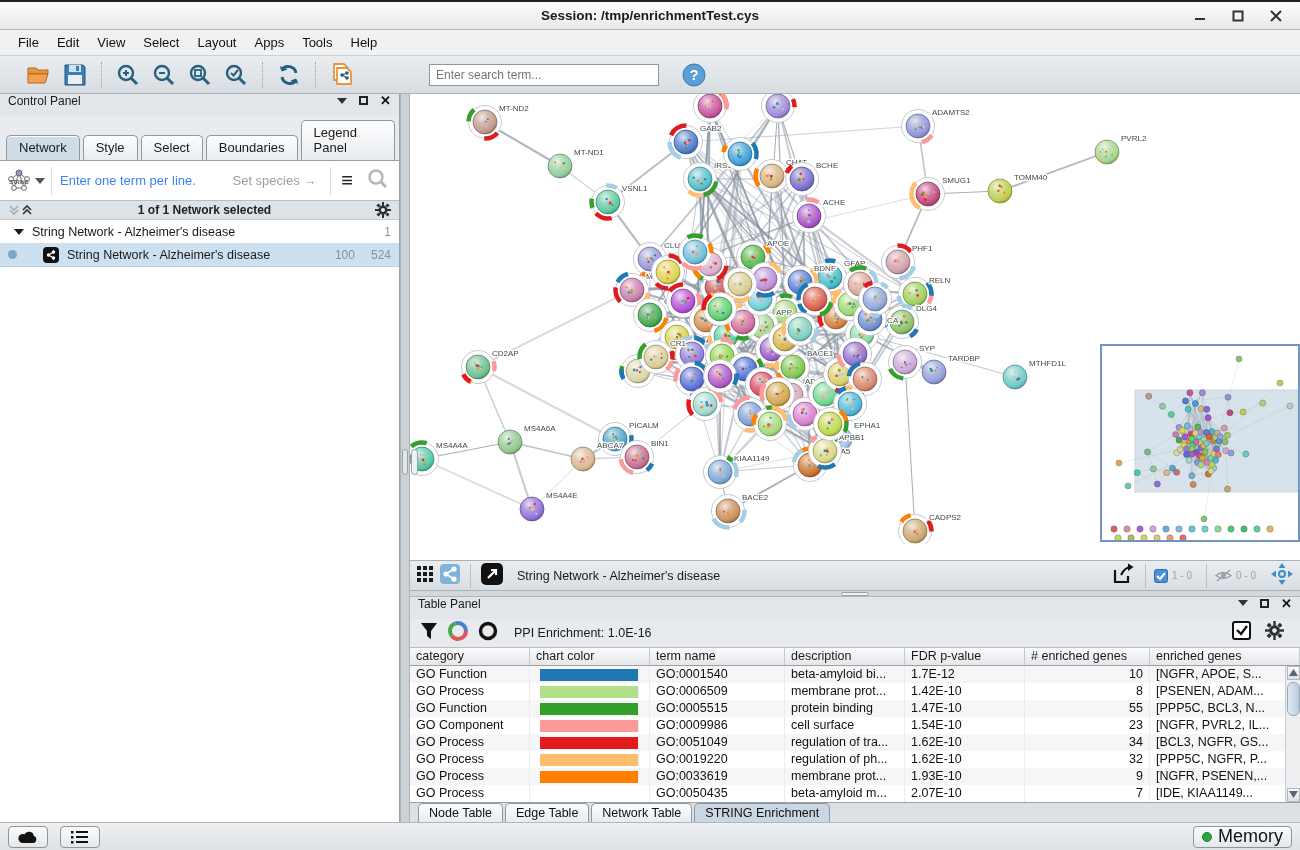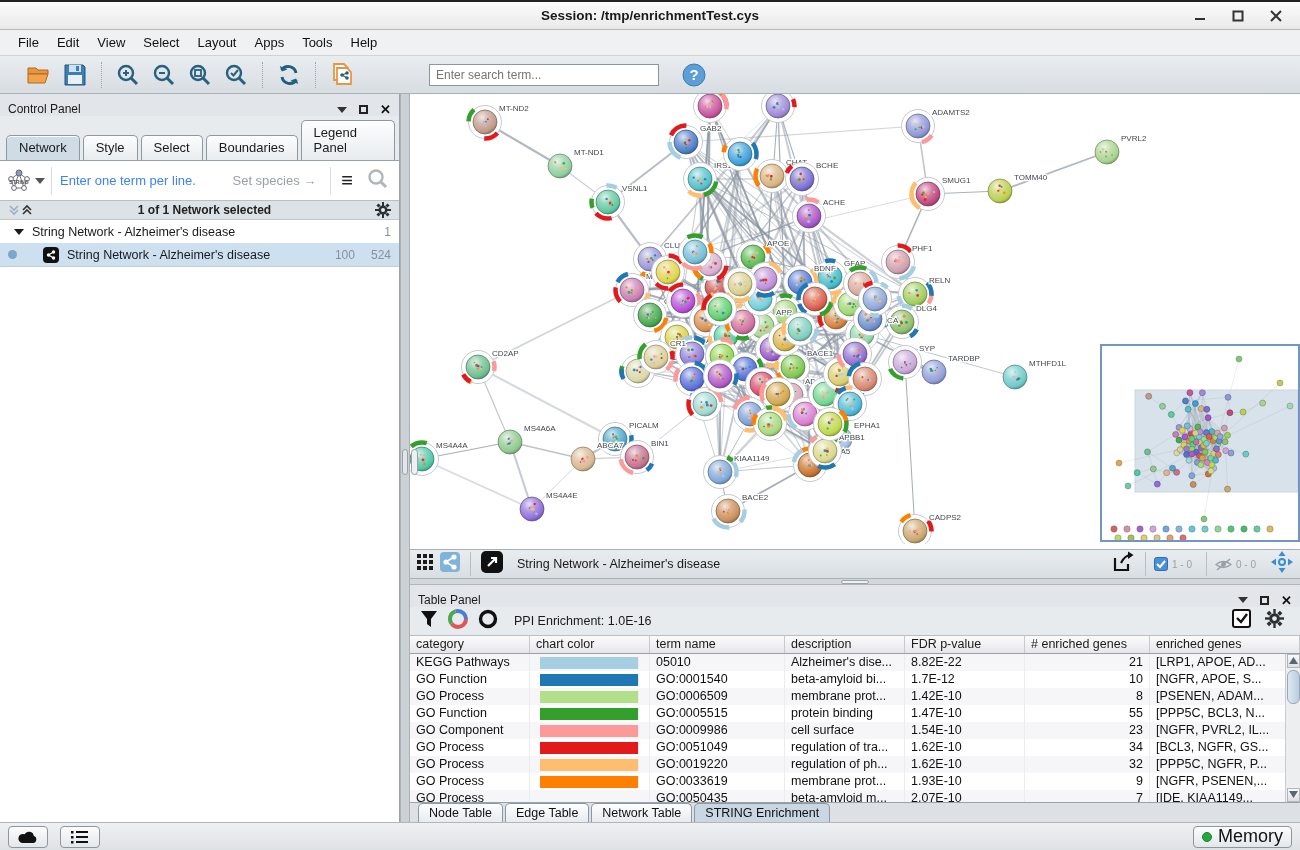--- a/index.html
+++ b/index.html
@@ -18,21 +18,21 @@
   .tbtn{width:30px;height:30px;display:flex;align-items:center;justify-content:center;}
   .tsep{width:1px;height:26px;border-left:1px dotted #9aa2aa;margin:0 5px;}
   .searchbox{width:230px;height:22px;border:1px solid #8d959d;background:#fff;font-size:12px;padding:0 6px;color:#333;margin-left:66px;}
   .helpbtn{margin-left:14px;}
   
   .main{flex:1;display:flex;min-height:0;}
   .vsplit{width:10px;background:#ccd1d6;border-left:1px solid #aab0b6;border-right:1px solid #aab0b6;position:relative;}
   .vsplit .grip{position:absolute;left:1px;top:355px;width:6px;height:26px;border:1px solid #98a0a8;border-radius:4px;background:#e2e6ea;}
   
   .cpanel{width:400px;display:flex;flex-direction:column;background:#e7ebee;border-right:1px solid #9aa2aa;min-height:0;}
-  .phead{height:22px;display:flex;align-items:flex-end;padding:0 8px;font-size:12px;color:#1a1a1a;background:#e2e6ea;}
+  .phead{height:22px;display:flex;align-items:flex-start;padding:0 8px;font-size:12px;color:#1a1a1a;background:#e2e6ea;}
   .phead .ptools{margin-left:auto;display:flex;align-items:center;gap:12px;}
   .caret-down{width:0;height:0;border-left:5px solid transparent;border-right:5px solid transparent;border-top:6px solid #333;}
   .float-sq{width:9px;height:9px;border:2px solid #222;}
   .close-x{font-size:13px;font-weight:bold;color:#111;line-height:1;}
   .tabs{display:flex;align-items:flex-end;padding:4px 4px 0 6px;gap:3px;background:#e7ebee;}
   .tab{font-size:13px;color:#1a1a1a;border:1px solid #8e98a2;border-bottom:none;border-radius:5px 5px 0 0;padding:4px 12px 5px;background:linear-gradient(#fdfdfe,#e8ecef);box-shadow:inset 0 1px 0 #fff;}
   .tab.sel{background:#cfdce6;font-weight:normal;}
   .stringbar{height:41px;background:#fff;border-top:1px solid #98a0a8;border-bottom:1px solid #b8bec4;display:flex;align-items:center;padding:0 6px;}
   .stringlogo{display:flex;align-items:center;gap:3px;padding-right:6px;}
   .sb-placeholder{flex:1;font-size:13px;color:#3b82f6;padding-left:8px;border-left:1px solid #d8dce0;height:28px;display:flex;align-items:center;}
@@ -2850,31 +2850,20 @@
               <div>category</div>
               <div>chart color</div>
               <div>term name</div>
               <div>description</div>
               <div>FDR p-value</div>
               <div># enriched genes</div>
               <div>enriched genes</div>
             </div>
           <div id="tblbody">
               <div class="trowdata">
-                <div>KEGG Pathways</div>
-                <div>
-                  <div class="swatch" style="background: rgb(166, 206, 227);"></div>
-                </div>
-                <div>05010</div>
-                <div>Alzheimer's dise...</div>
-                <div>8.82E-22</div>
-                <div class="num">21</div>
-                <div>[LRP1, APOE, AD...</div>
-              </div>
-              <div class="trowdata">
                 <div>GO Function</div>
                 <div>
                   <div class="swatch" style="background: rgb(31, 120, 180);"></div>
                 </div>
                 <div>GO:0001540</div>
                 <div>beta-amyloid bi...</div>
                 <div>1.7E-12</div>
                 <div class="num">10</div>
                 <div>[NGFR, APOE, S...</div>
               </div>

